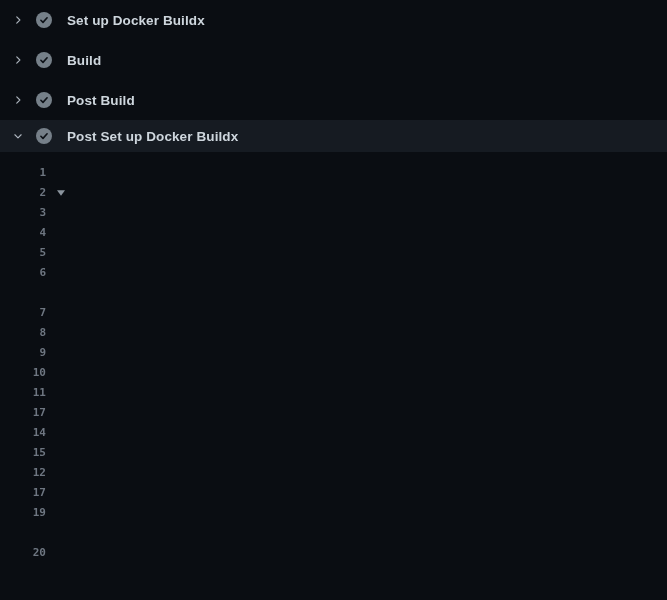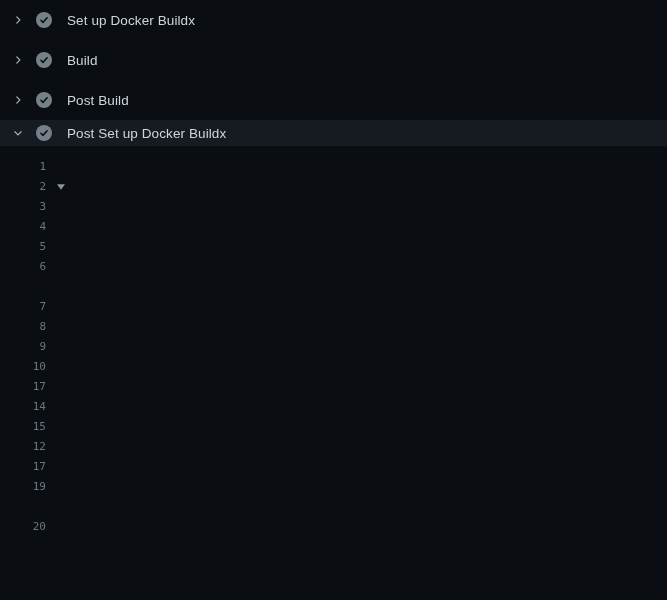--- a/index.html
+++ b/index.html
@@ -2,31 +2,32 @@
 <html><head>
 <meta charset="utf-8">
 <style>
   html,body{margin:0;padding:0;background:#0a0d12;}
   #screen{
     position:relative;
     width:667px;height:600px;
     overflow:hidden;
     background:#0a0d12;
     font-family:"Liberation Sans", sans-serif;
+    font-weight:bold;
   }
   
   .step{
     display:flex;align-items:center;
     height:40px;
     padding-left:13px;
     box-sizing:border-box;
     cursor:pointer;
   }
   .step.expanded{
-    height:26px;
+    height:32px;
     background:#161b22;
   }
   .chev{
     width:10px;height:12px;display:flex;align-items:center;justify-content:center;
     margin-right:13px;flex:none;
   }
   .status{
     width:16px;height:16px;margin-right:15px;flex:none;
   }
   .step-label{
@@ -158,20 +159,24 @@
     </div>
       <div class="log-row k-child">
       <span class="num">9</span>
       
     </div>
       <div class="log-row k-child">
       <span class="num">10</span>
       
     </div>
       <div class="log-row k-child">
+      <span class="num">11</span>
+      
+    </div>
+      <div class="log-row k-child">
       <span class="num">17</span>
       
     </div>
       <div class="log-row k-child">
       <span class="num">14</span>
       
     </div>
       <div class="log-row k-child">
       <span class="num">15</span>
       

